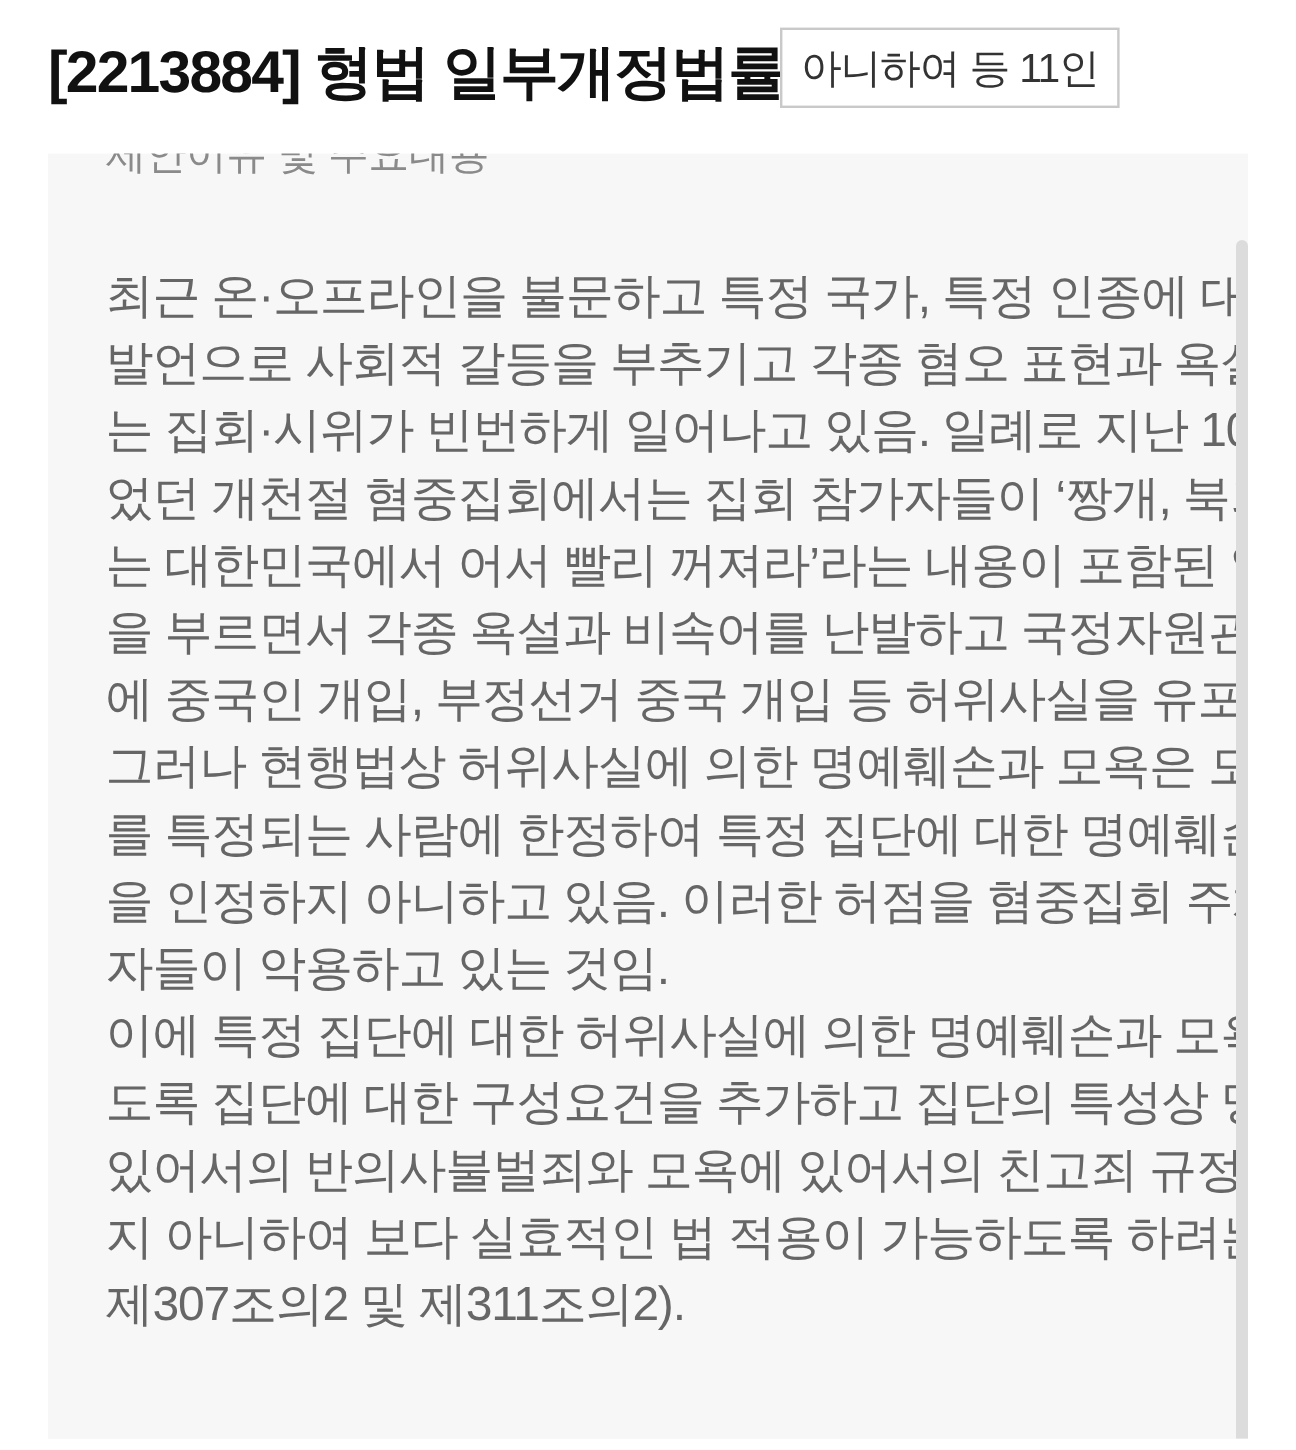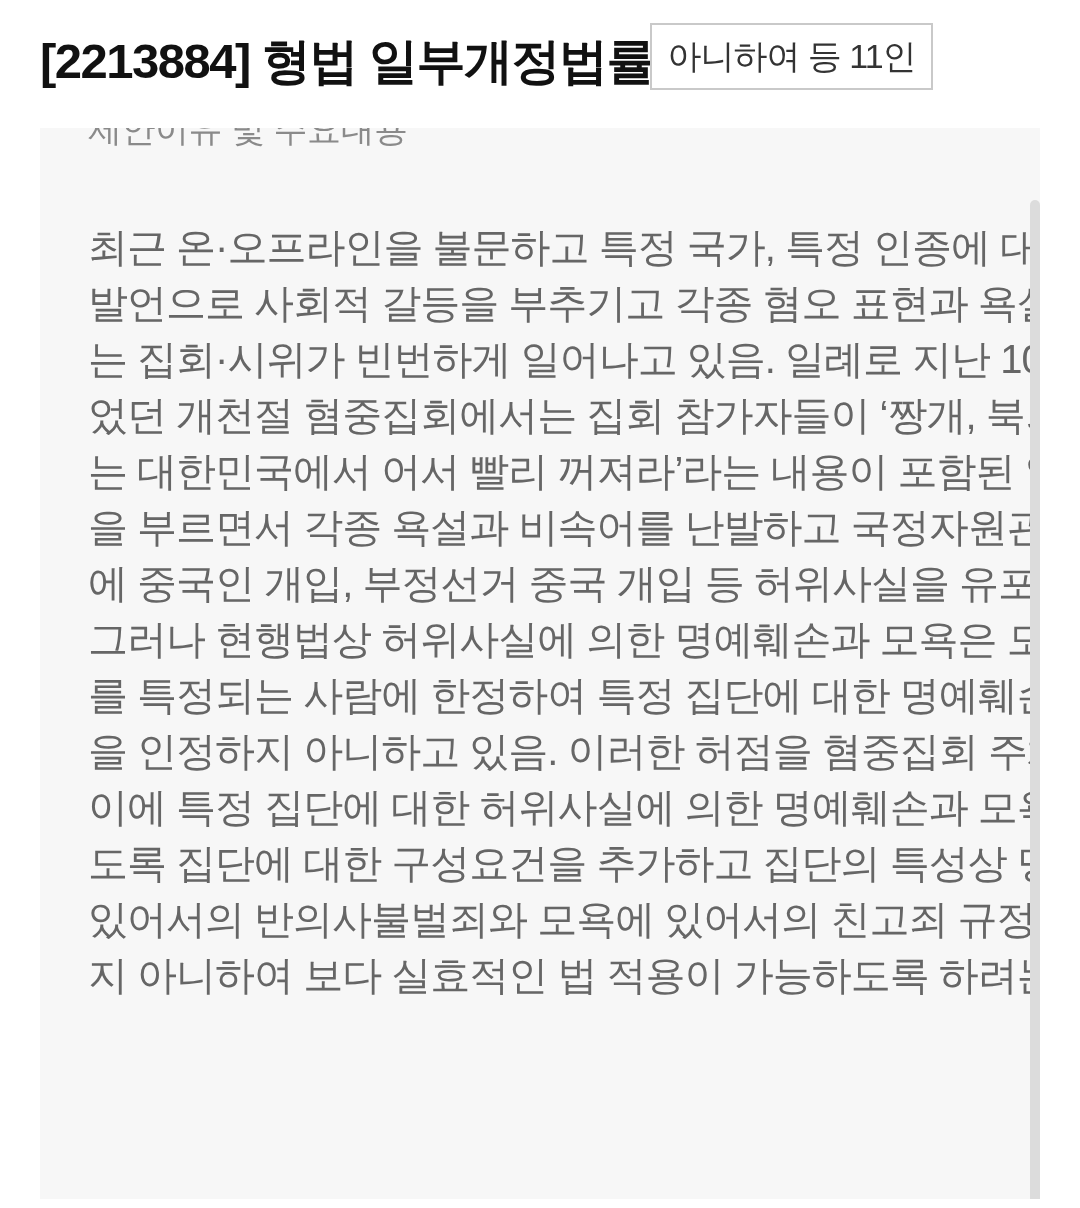--- a/index.html
+++ b/index.html
@@ -105,23 +105,25 @@
           <div class="body-line">최근 온·오프라인을 불문하고 특정 국가, 특정 인종에 대한 혐오적</div>
           <div class="body-line">발언으로 사회적 갈등을 부추기고 각종 혐오 표현과 욕설이 난무하</div>
           <div class="body-line">는 집회·시위가 빈번하게 일어나고 있음. 일례로 지난 10월 3일 있</div>
           <div class="body-line">었던 개천절 혐중집회에서는 집회 참가자들이 ‘짱개, 북괴, 빨갱이</div>
           <div class="body-line">는 대한민국에서 어서 빨리 꺼져라’라는 내용이 포함된 일명 짱깨송</div>
           <div class="body-line">을 부르면서 각종 욕설과 비속어를 난발하고 국정자원관리원 화재</div>
           <div class="body-line">에 중국인 개입, 부정선거 중국 개입 등 허위사실을 유포하며 특정</div>
           <div class="body-line">그러나 현행법상 허위사실에 의한 명예훼손과 모욕은 모두 피해자</div>
           <div class="body-line">를 특정되는 사람에 한정하여 특정 집단에 대한 명예훼손이나 모욕</div>
           <div class="body-line">을 인정하지 아니하고 있음. 이러한 허점을 혐중집회 주체자나 참여</div>
+          <div class="body-line">자들이 악용하고 있는 것임.</div>
           <div class="body-line">이에 특정 집단에 대한 허위사실에 의한 명예훼손과 모욕이 인정되</div>
           <div class="body-line">도록 집단에 대한 구성요건을 추가하고 집단의 특성상 명예훼손에</div>
           <div class="body-line">있어서의 반의사불벌죄와 모욕에 있어서의 친고죄 규정은 준용하</div>
           <div class="body-line">지 아니하여 보다 실효적인 법 적용이 가능하도록 하려는 것임(안</div>
+          <div class="body-line">제307조의2 및 제311조의2).</div>
         </div>
     </div>
 
     <div class="scrollbar-thumb"></div>
   </div>
 
 </div>
 
 </body></html>

